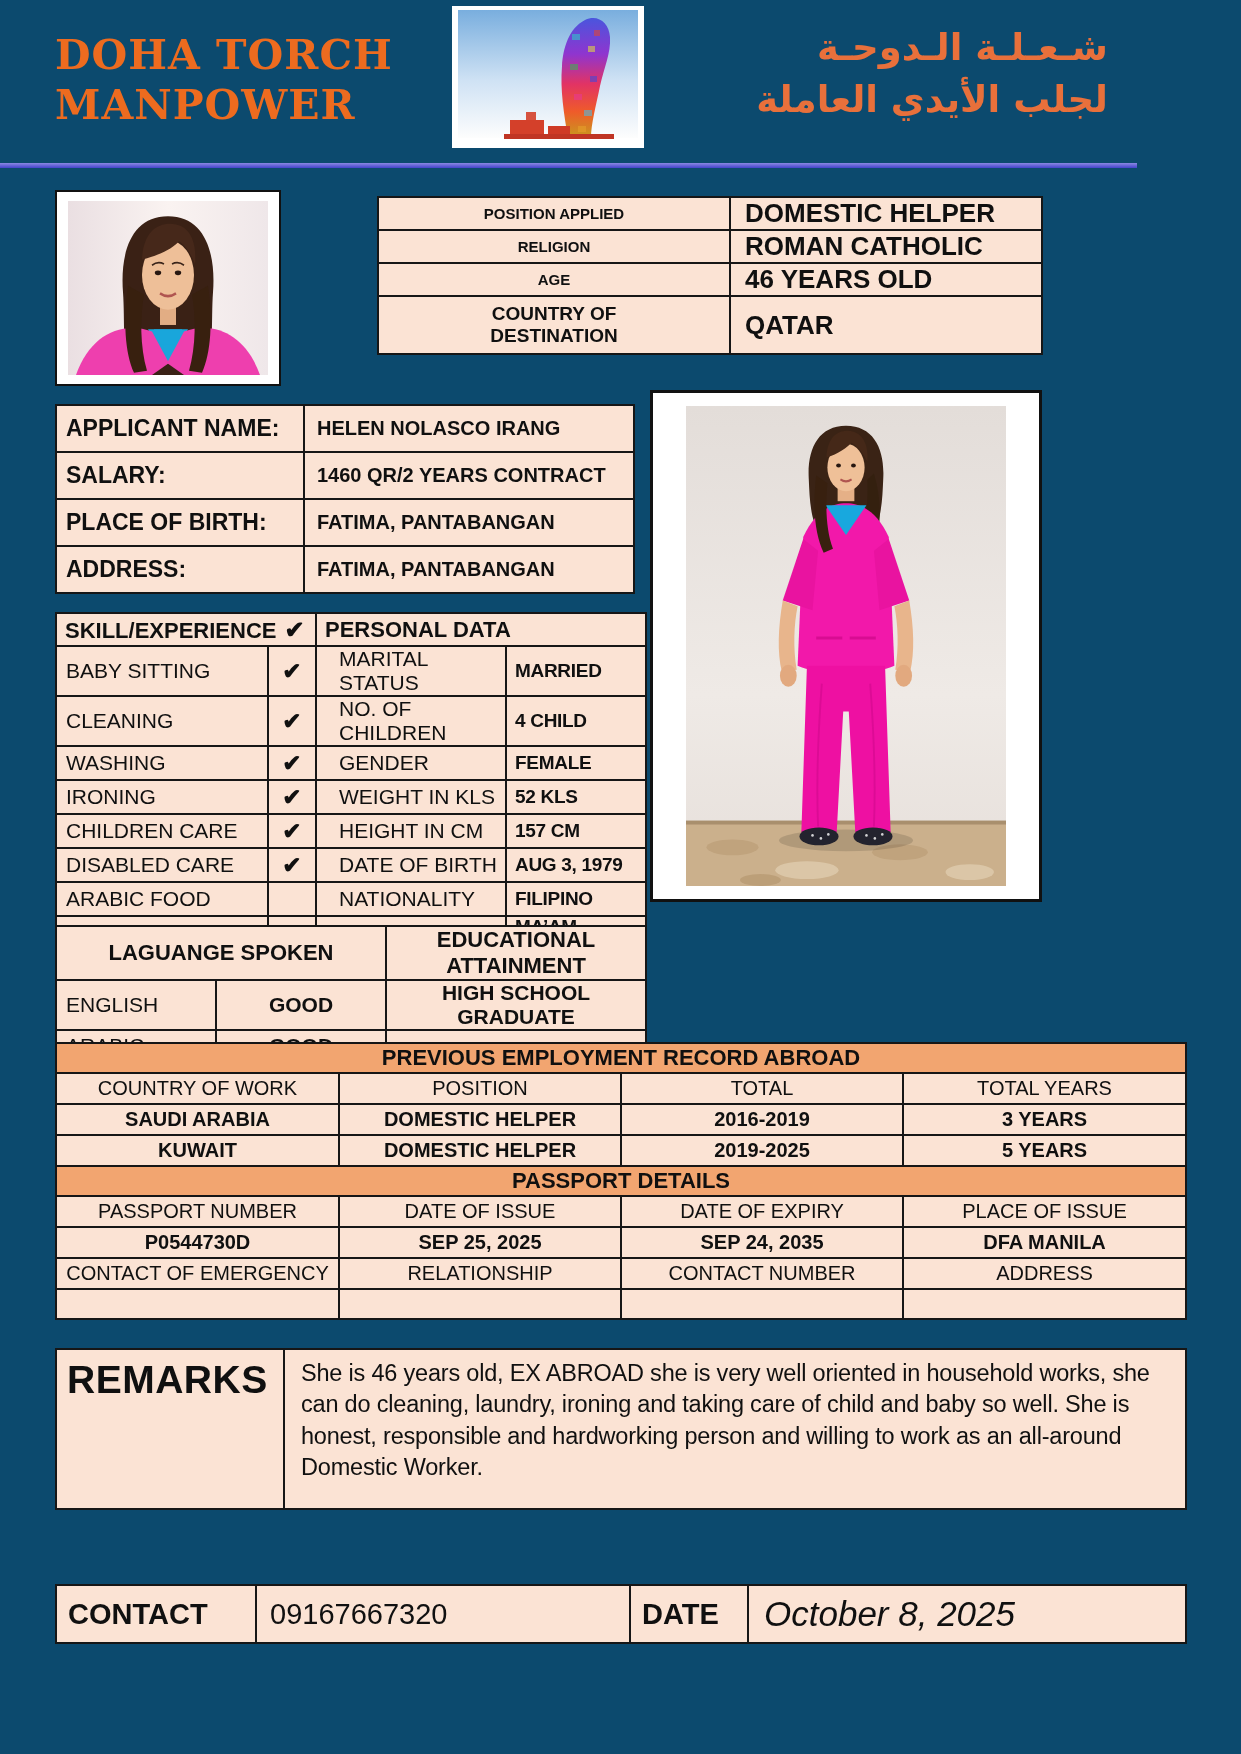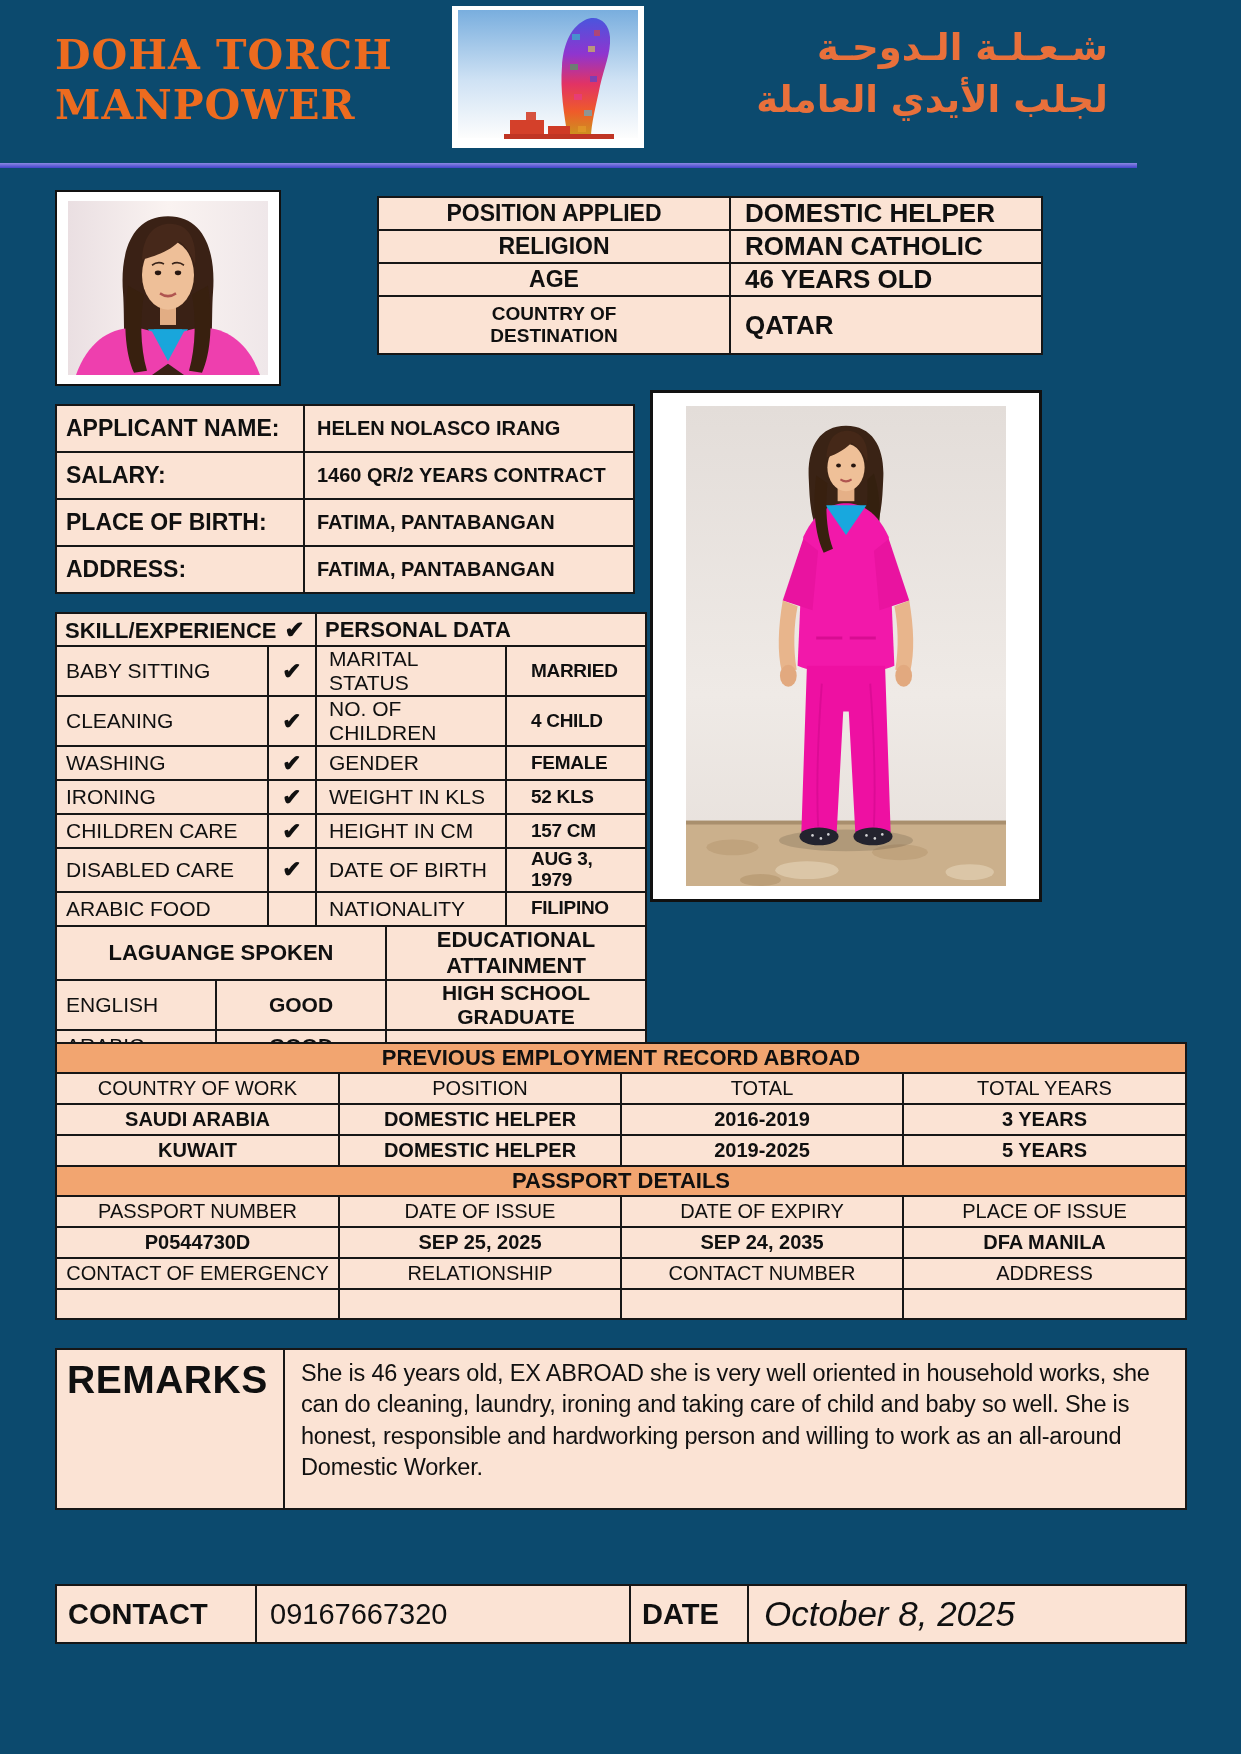--- a/index.html
+++ b/index.html
@@ -32,38 +32,38 @@
 
   
   table.t{border-collapse:collapse;table-layout:fixed;position:absolute;}
   table.t td{border:2px solid var(--border);background:var(--cell-light);color:#101010;
     overflow:hidden;vertical-align:middle;padding:0 8px;}
   td.hd{background:var(--cell-dark);}
   td.ghost{border:none;background:#fff;}
 
   
   #pos-table{left:377px;top:196px;width:664px;}
-  #pos-table td.lbl{text-align:center;font-weight:bold;font-size:23px;height:32px;}
+  #pos-table td.lbl{text-align:center;font-weight:bold;font-size:15px;height:32px;}
   #pos-table td.val{font-weight:bold;font-size:26px;padding-left:14px;}
   #pos-table tr.tall td.lbl{font-size:19px;height:58px;}
   #pos-table .wrapper{display:inline-block;max-width:160px;line-height:1.15;}
 
   
   #app-table{left:55px;top:404px;width:578px;}
   #app-table td.lbl{font-weight:bold;font-size:23px;height:47px;padding-left:9px;}
   #app-table td.val{font-weight:bold;font-size:20px;padding-left:12px;}
 
   
   #skill-table{left:55px;top:612px;width:590px;}
   #skill-table td{font-size:21px;}
   #skill-table td.sect{font-weight:bold;font-size:22px;height:33px;}
   #skill-table td.skill{height:34px;padding-left:9px;}
   #skill-table td.chk{text-align:center;font-weight:bold;font-size:23px;padding:0;}
-  #skill-table td.pdl{padding-left:12px;}
-  #skill-table td.pdv{font-weight:bold;font-size:19px;padding-left:24px;line-height:1.1;letter-spacing:-0.3px;}
+  #skill-table td.pdl{padding-left:22px;}
+  #skill-table td.pdv{font-weight:bold;font-size:19px;padding-left:8px;line-height:1.1;letter-spacing:-0.3px;}
   #skill-table tr.tall td{height:44px;}
   .hdr-check{font-weight:bold;font-size:24px;padding-left:8px;}
 
   
   #lang-table{left:55px;top:925px;width:590px;}
   #lang-table td{font-size:21px;}
   #lang-table td.sect{font-weight:bold;font-size:22px;height:27px;text-align:center;}
   #lang-table td.lang{height:32px;padding-left:9px;}
   #lang-table td.lvl{font-weight:bold;text-align:center;}
   #lang-table td.edu{font-weight:bold;text-align:center;font-size:21px;}

